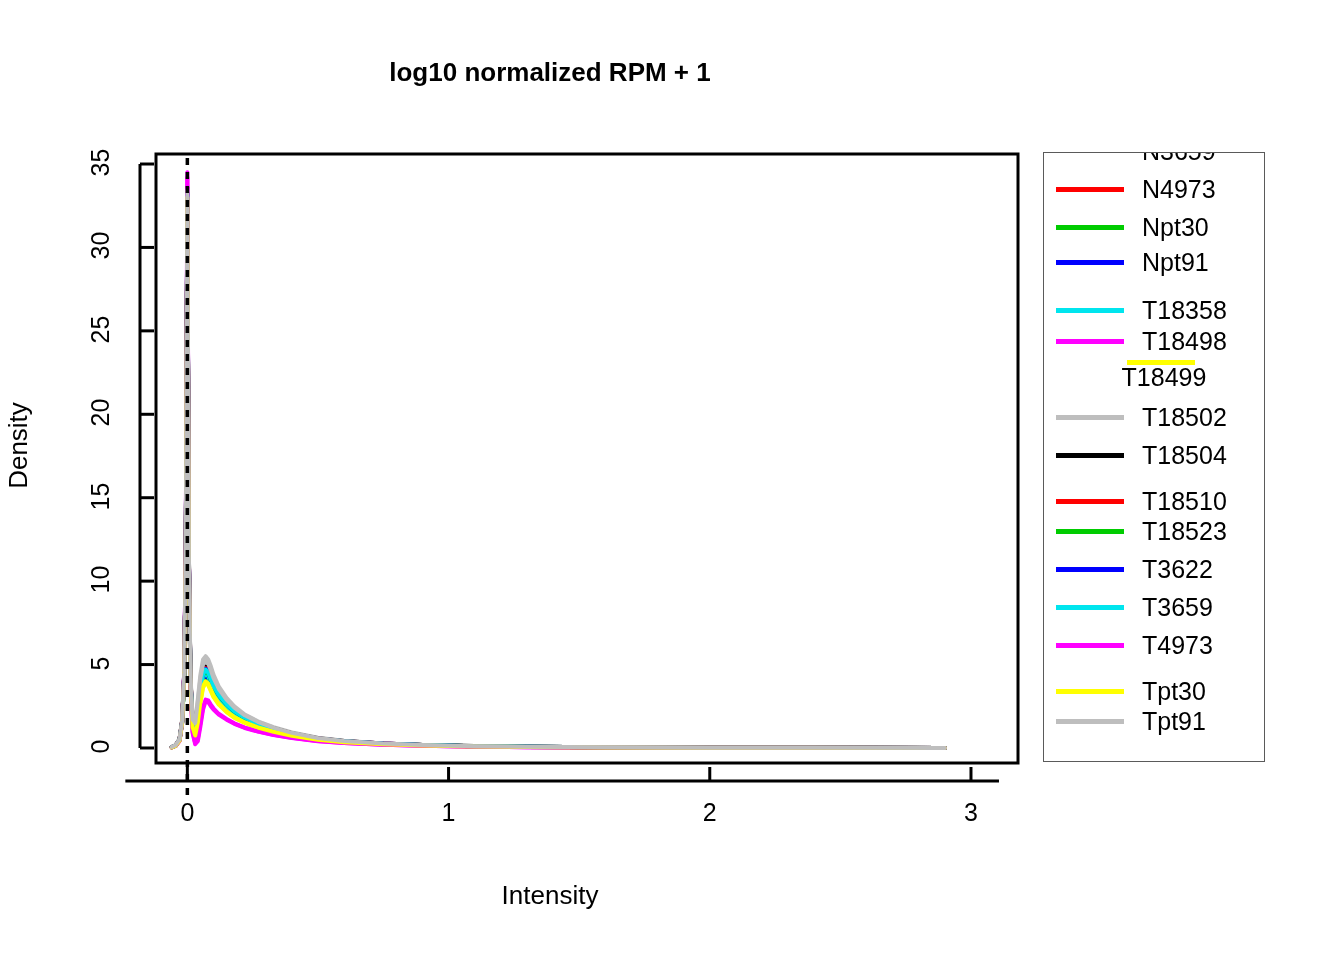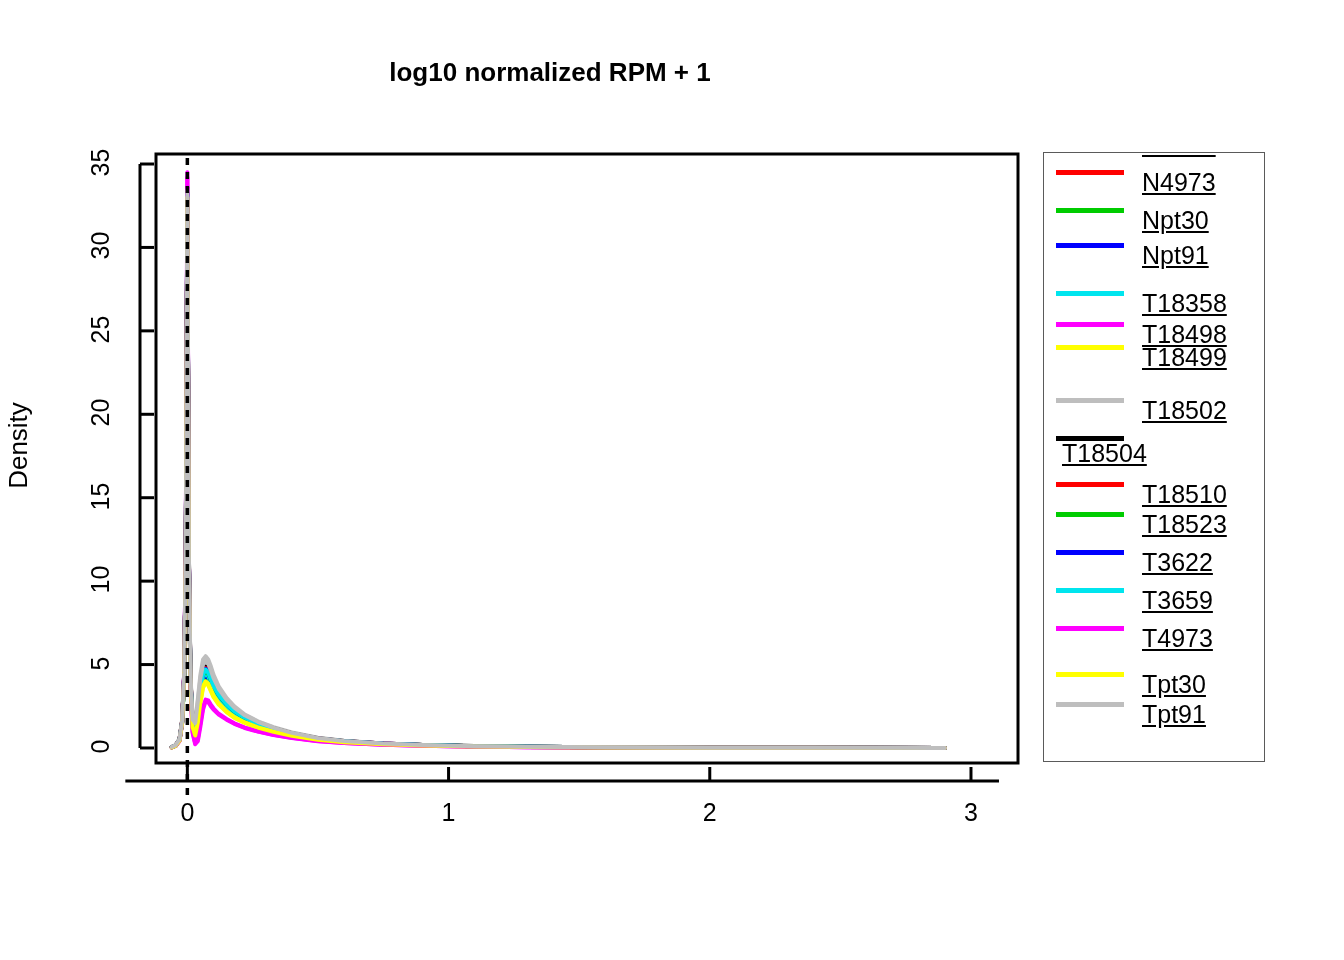--- a/index.html
+++ b/index.html
@@ -85,21 +85,21 @@
     background: #ffffff;
     overflow: hidden;
     box-sizing: border-box;
   }
   .legend-row {
     position: absolute;
     left: 0;
     width: 222px;
     height: 38px;
     display: flex;
-    text-decoration: underline;
+    align-items: center;
   }
   .legend-swatch {
     width: 68px;
     height: 5px;
     margin-left: 12px;
     flex: none;
     border-radius: 0;
   }
   .legend-label {
     margin-left: 18px;
@@ -110,20 +110,21 @@
   }
 </style>
 </head>
 <body>
 
 <div id="figure">
 
   <div class="chart-title">log10 normalized RPM + 1</div>
 
   <div class="axis-label-y">Density</div>
+  <div class="axis-label-x">Intensity</div>
 
   <svg id="plotsvg" width="1344" height="960">
     <g id="axes-group">
         <line x1="140" y1="747.9835616438356" x2="140" y2="164.01095890410966" stroke="#000" stroke-width="3"></line>
         <line x1="140" y1="747.9835616438356" x2="154" y2="747.9835616438356" stroke="#000" stroke-width="3"></line>
         <line x1="140" y1="664.5589041095891" x2="154" y2="664.5589041095891" stroke="#000" stroke-width="3"></line>
         <line x1="140" y1="581.1342465753424" x2="154" y2="581.1342465753424" stroke="#000" stroke-width="3"></line>
         <line x1="140" y1="497.7095890410959" x2="154" y2="497.7095890410959" stroke="#000" stroke-width="3"></line>
         <line x1="140" y1="414.2849315068493" x2="154" y2="414.2849315068493" stroke="#000" stroke-width="3"></line>
         <line x1="140" y1="330.8602739726028" x2="154" y2="330.8602739726028" stroke="#000" stroke-width="3"></line>
@@ -197,29 +198,29 @@
           <div class="legend-label">Npt91</div>
         </div>
         <div class="legend-row" style="top: 138px;">
           <div class="legend-swatch" style="background: rgb(0, 229, 238);"></div>
           <div class="legend-label">T18358</div>
         </div>
         <div class="legend-row" style="top: 169px;">
           <div class="legend-swatch" style="background: rgb(255, 0, 255);"></div>
           <div class="legend-label">T18498</div>
         </div>
-        <div class="legend-row" style="top: 192px;">
+        <div class="legend-row" style="top: 207px; flex-direction: column;">
           <div class="legend-swatch" style="background: rgb(255, 255, 0);"></div>
           <div class="legend-label">T18499</div>
         </div>
         <div class="legend-row" style="top: 245px;">
           <div class="legend-swatch" style="background: rgb(190, 190, 190);"></div>
           <div class="legend-label">T18502</div>
         </div>
-        <div class="legend-row" style="top: 283px; flex-direction: column;">
+        <div class="legend-row" style="top: 283px;">
           <div class="legend-swatch" style="background: rgb(0, 0, 0);"></div>
           <div class="legend-label">T18504</div>
         </div>
         <div class="legend-row" style="top: 329px;">
           <div class="legend-swatch" style="background: rgb(255, 0, 0);"></div>
           <div class="legend-label">T18510</div>
         </div>
         <div class="legend-row" style="top: 359px;">
           <div class="legend-swatch" style="background: rgb(0, 204, 0);"></div>
           <div class="legend-label">T18523</div>

